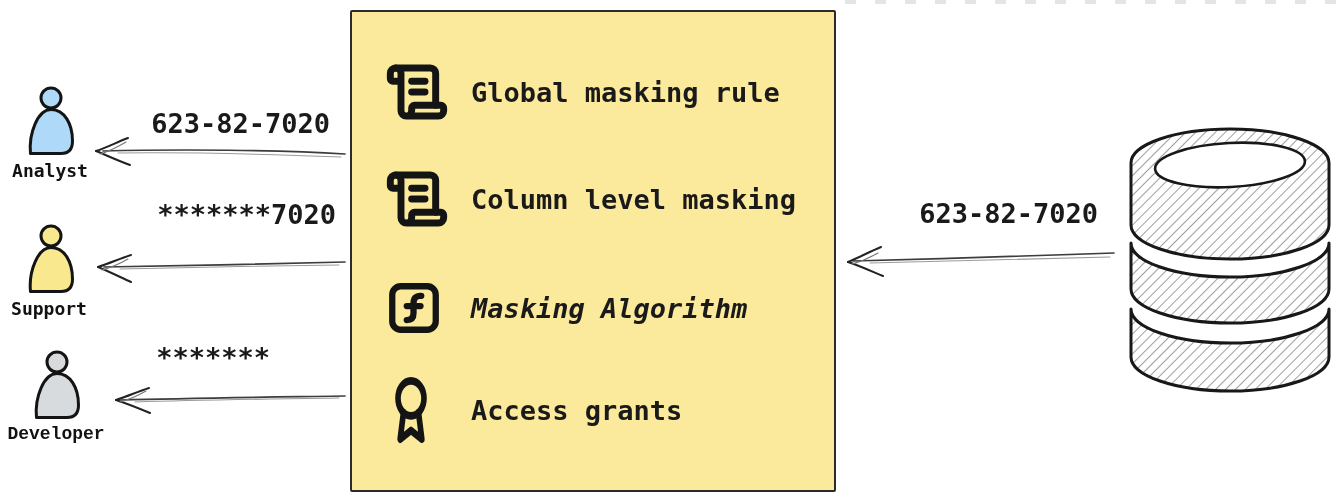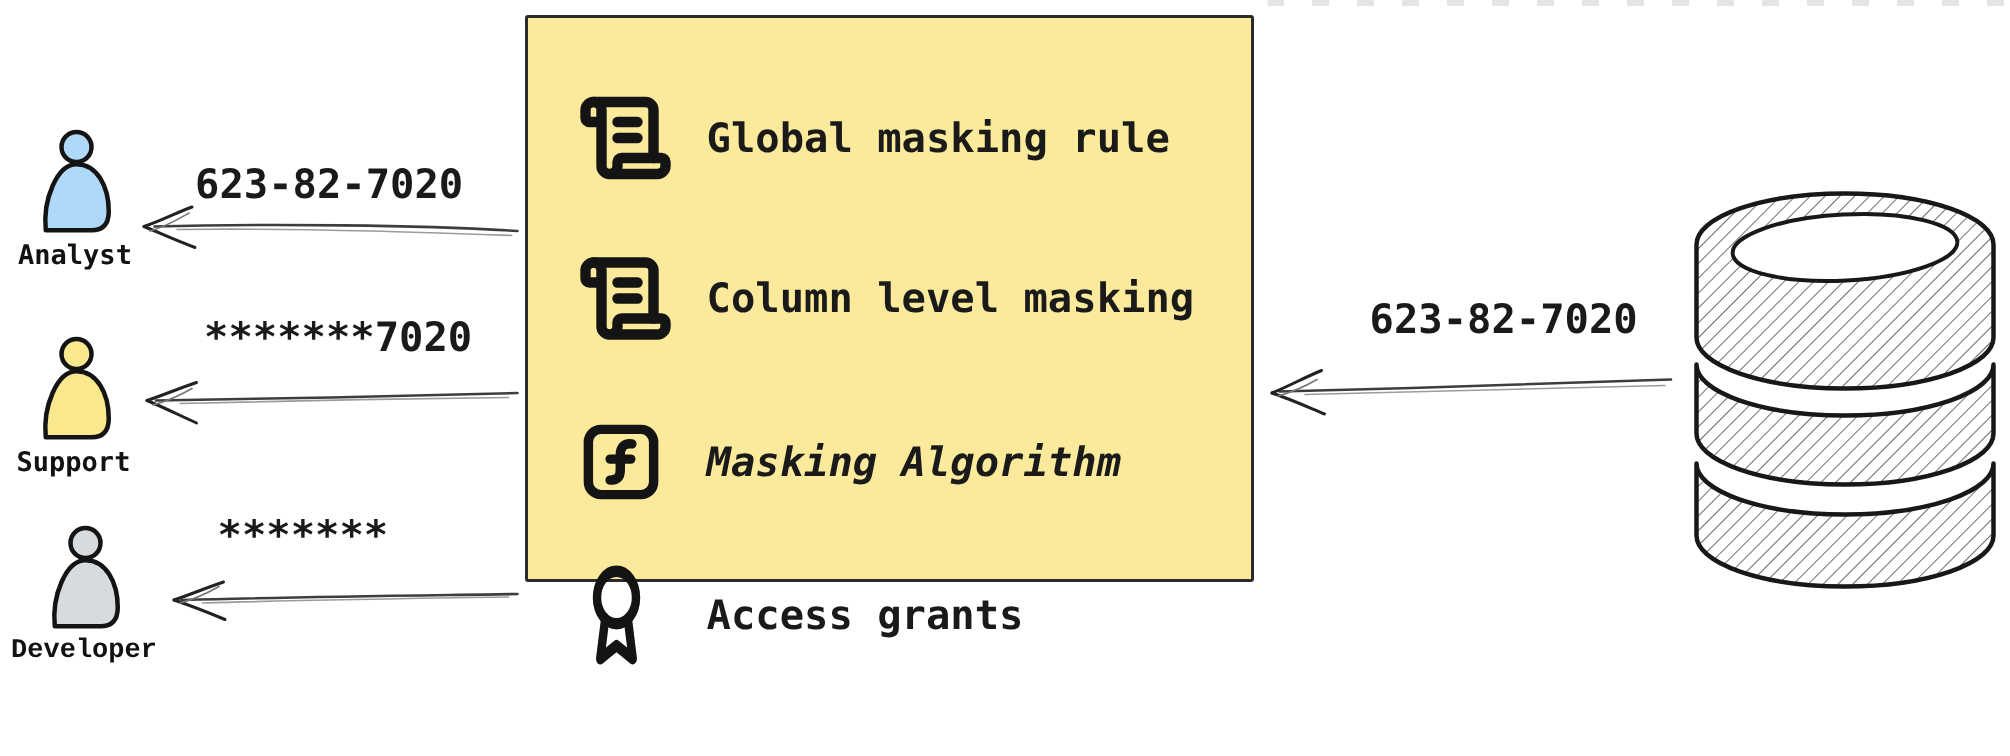--- a/index.html
+++ b/index.html
@@ -19,31 +19,31 @@
   .analyst .person-shape{fill:#aed9f8;}
   .support .person-shape{fill:#fae88e;}
   .developer .person-shape{fill:#d8dbde;}
   .person-label{
     position:absolute;text-align:center;font-weight:bold;font-size:18px;
     white-space:nowrap;color:#121212;
   }
   
   .value-label{
     position:absolute;font-weight:bold;font-size:27px;line-height:1.1;
-    text-align:left;white-space:nowrap;color:#1a1a1a;
+    text-align:right;white-space:nowrap;color:#1a1a1a;
   }
   
   .arrows{position:absolute;left:0;top:0;pointer-events:none;}
   .al{stroke:#3d3d3d;stroke-width:1.7;fill:none;stroke-linecap:round;}
   .al2{stroke:#9b9b9b;stroke-width:1.1;fill:none;stroke-linecap:round;}
   .ah{stroke:#222222;stroke-width:2;fill:none;stroke-linecap:round;}
   .ah2{stroke:#777777;stroke-width:1.1;fill:none;stroke-linecap:round;}
   
   .mask-box{
-    position:absolute;left:350px;top:10px;width:486px;height:378px;
+    position:absolute;left:350px;top:10px;width:486px;height:482px;
     background:#fbea9b;border:2.5px solid #2b2b2b;border-radius:2px;
     box-sizing:border-box;
   }
   .mask-row{position:absolute;left:33px;height:68px;display:flex;align-items:center;}
   .mask-row .icon-slot{width:68px;display:flex;justify-content:flex-start;align-items:center;}
   .mask-row svg{display:block;stroke:#141414;fill:none;stroke-width:2.6;stroke-linecap:round;stroke-linejoin:round;}
   .mask-label{margin-left:18px;font-weight:bold;font-size:27px;white-space:nowrap;color:#1a1a1a;}
   .row-1{top:46px;} .row-2{top:153px;text-align:right;} .row-3{top:262px;font-style:italic;} .row-4{top:364px;}
   
   .db{position:absolute;left:1125px;top:122px;}
@@ -75,21 +75,21 @@
 
   <div class="person developer" style="left:28px;top:350px;">
     <svg width="56" height="70" viewBox="0 0 56 70">
       <circle class="person-shape" cx="29" cy="12" r="10"></circle>
       <path class="person-shape" d="M8.5 67.5 C 6.5 47 16 23.5 29 23.5 C 42.5 23.5 50.5 38 50.5 55 C 50.5 63 47 67.5 39 67.5 Z"></path>
     </svg>
     <div class="person-label" style="left:-28px;top:74px;width:112px;font-family:Liberation Mono, monospace;">Developer</div>
   </div>
 
   <div class="value-label" style="left:130px;top:109px;width:200px;">623-82-7020</div>
-  <div class="value-label" style="left:136px;top:211px;width:200px;">*******7020</div>
+  <div class="value-label" style="left:136px;top:200px;width:200px;">*******7020</div>
   <div class="value-label" style="left:145px;top:343px;width:125px;">*******</div>
   <div class="value-label" style="left:913px;top:199px;width:185px;">623-82-7020</div>
 
   <svg class="arrows" width="1340" height="504" viewBox="0 0 1340 504">
     <g>
       <path class="al" d="M345 154 C 280 150 180 149 103 151"></path>
       <path class="al2" d="M341 157 C 262 154 190 152 118 153"></path>
       <path class="ah" d="M96 151 C 108 147 117 142 128 138"></path>
       <path class="ah" d="M96 151 C 108 156 119 161 130 165"></path>
       <path class="ah2" d="M100 154 C 111 151 119 146 126 142"></path>

